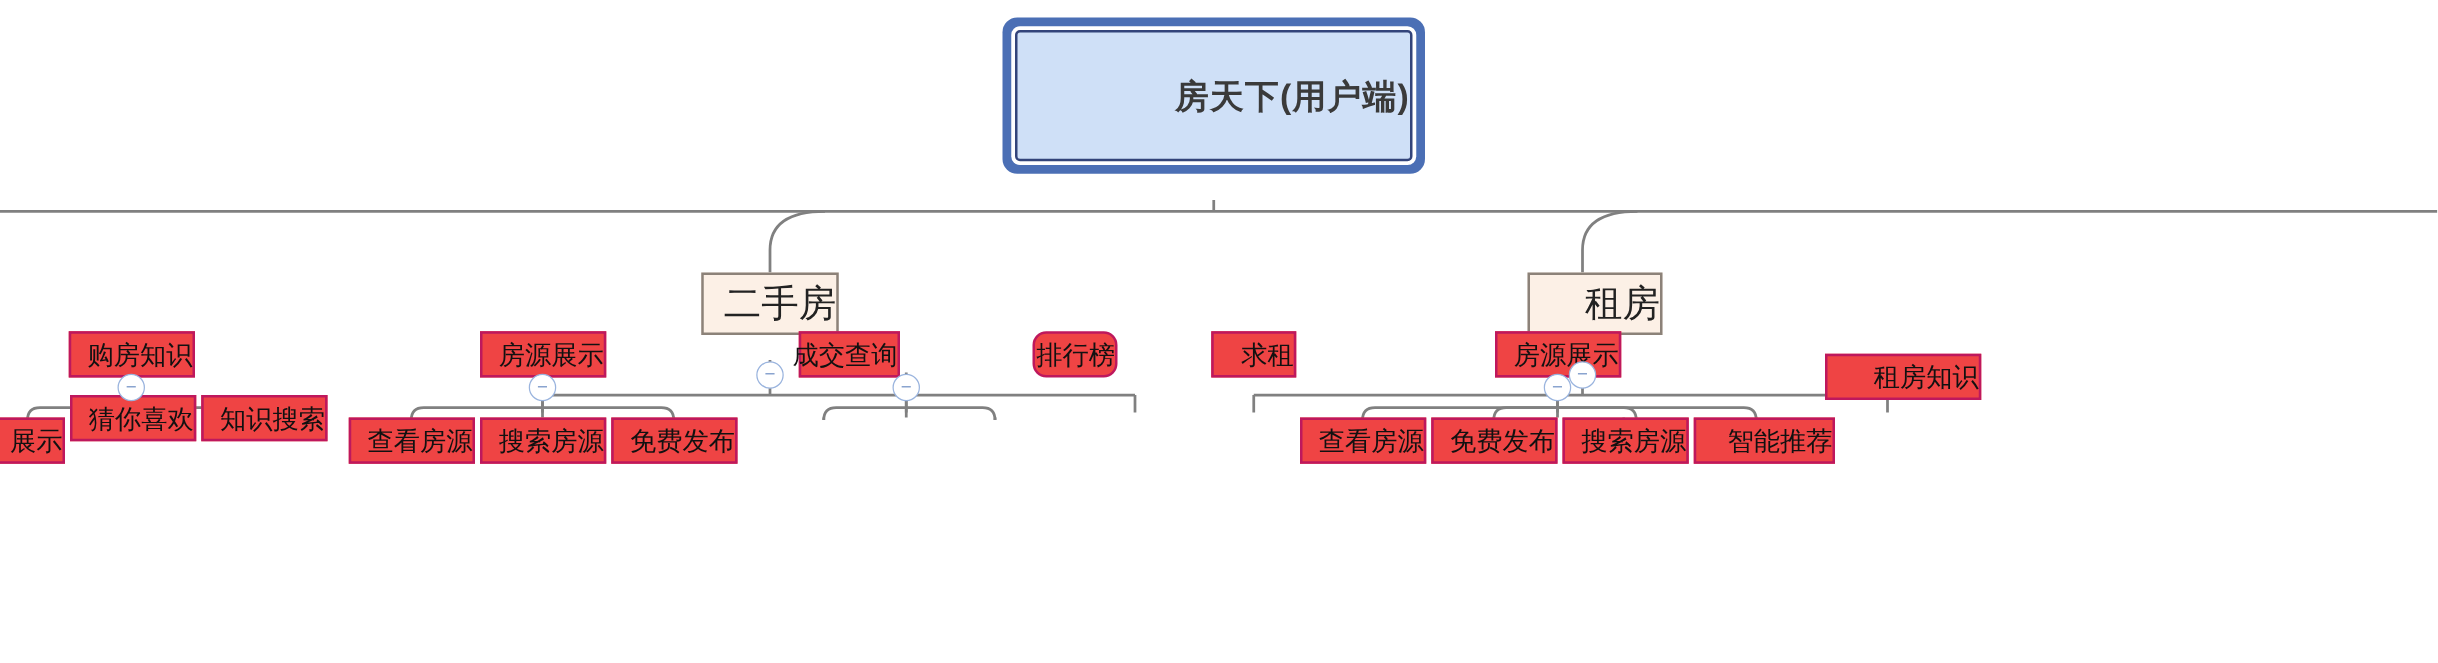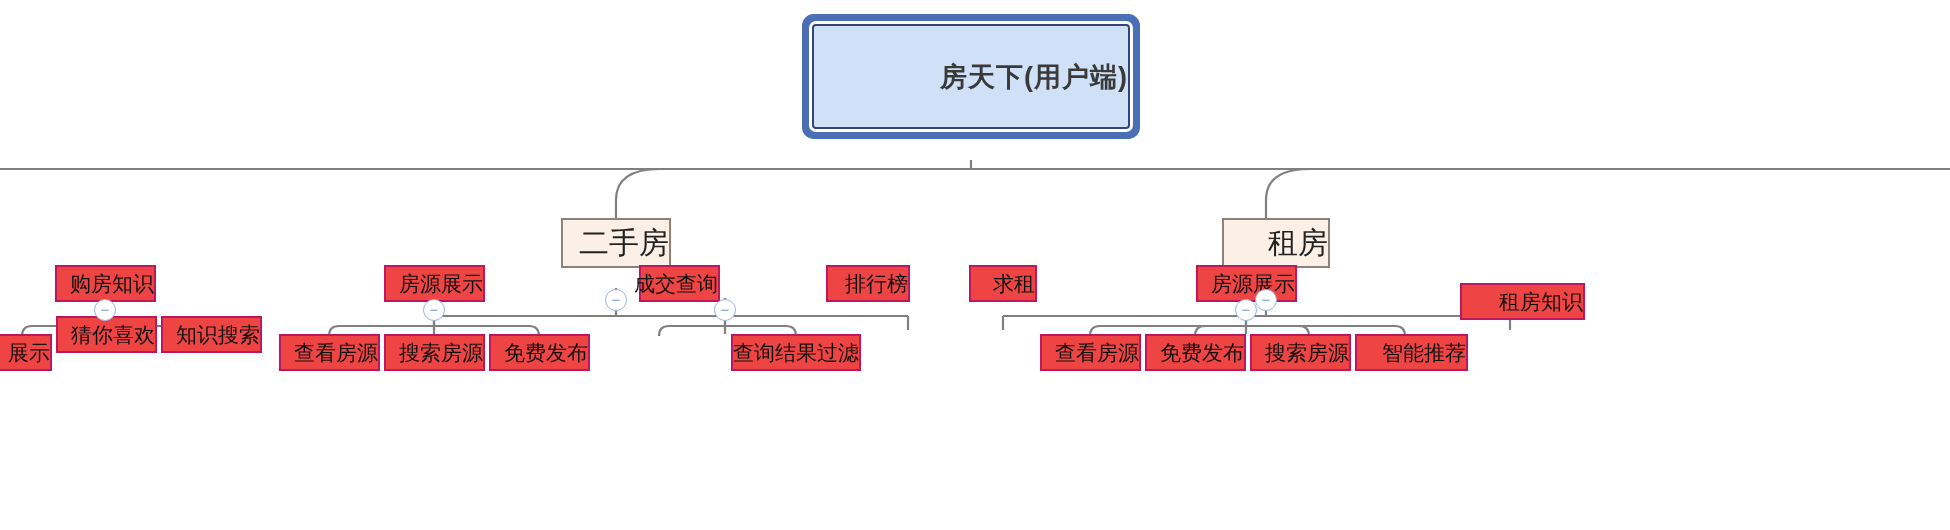--- a/index.html
+++ b/index.html
@@ -191,21 +191,21 @@
     <span>−</span>
   </div>
 
   <div class="node lvl3" style="left:639px; top:265px; width:81px; height:37px;">
     <span>成交查询</span>
   </div>
   <div class="toggle" style="left:714px; top:299px;">
     <span>−</span>
   </div>
 
-  <div class="node lvl3" style="left:826px; top:265px; width:84px; height:37px;">
+  <div class="node lvl3" style="left:826px; top:265px; width:68px; height:37px;border-radius:11px;">
     <span>排行榜</span>
   </div>
 
   <div class="node lvl3" style="left:969px; top:265px; width:68px; height:37px;">
     <span>求租</span>
   </div>
 
   <div class="node lvl3" style="left:1196px; top:265px; width:101px; height:37px;">
     <span>房源展示</span>
   </div>
@@ -235,23 +235,20 @@
 
   <div class="node lvl4" style="left:384px; top:334px; width:101px; height:37px;">
     <span>搜索房源</span>
   </div>
 
   <div class="node lvl4" style="left:489px; top:334px; width:101px; height:37px;">
     <span>免费发布</span>
   </div>
 
 
-  <div class="node lvl4" style="left:731px; top:334px; width:130px; height:37px;">
-    <span>查询结果过滤</span>
-  </div>
 
   <div class="node lvl4" style="left:1040px; top:334px; width:101px; height:37px;">
     <span>查看房源</span>
   </div>
 
   <div class="node lvl4" style="left:1145px; top:334px; width:101px; height:37px;">
     <span>免费发布</span>
   </div>
 
   <div class="node lvl4" style="left:1250px; top:334px; width:101px; height:37px;">

